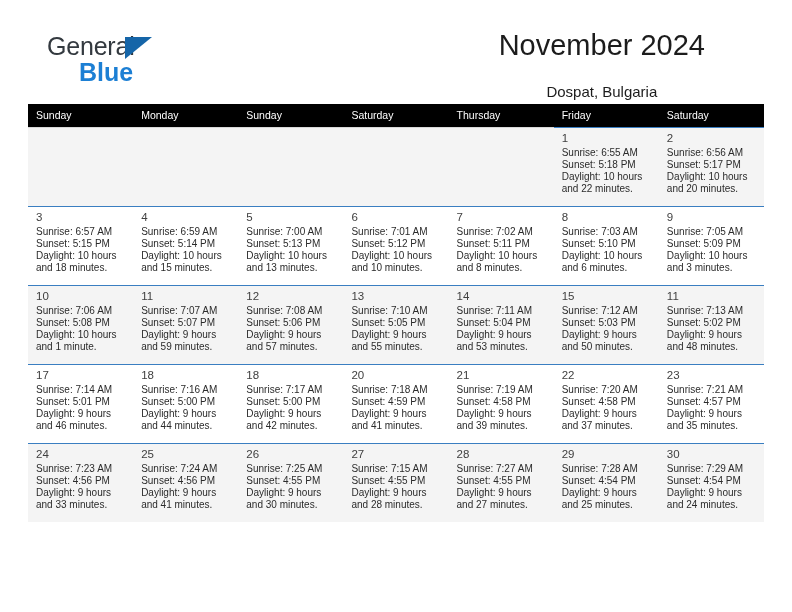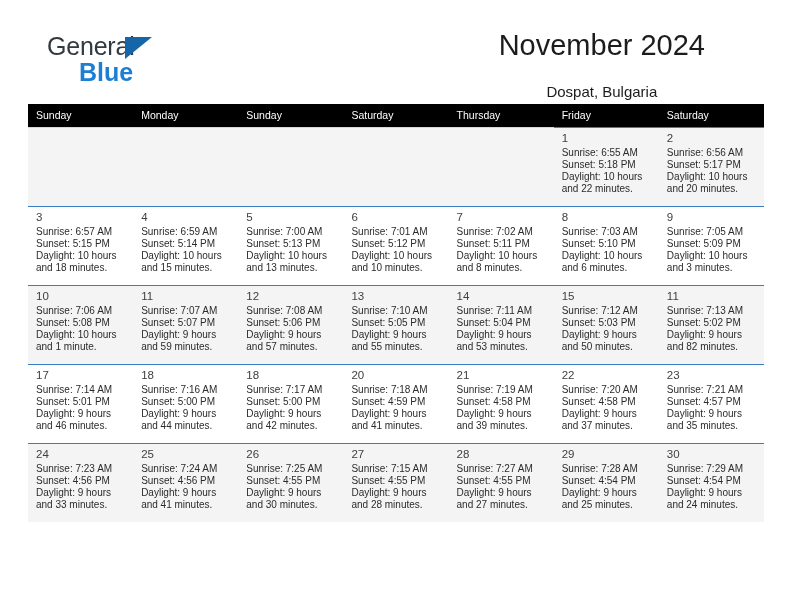--- a/index.html
+++ b/index.html
@@ -359,21 +359,21 @@
               </div>
             </div>
           </td>
           <td>
             <div class="cell-inner">
               <div class="daynum">11</div>
               <div class="info">
                 <div>Sunrise: 7:13 AM</div>
                 <div>Sunset: 5:02 PM</div>
                 <div>Daylight: 9 hours</div>
-                <div>and 82 minutes.</div>
+                <div>and 48 minutes.</div>
               </div>
             </div>
           </td>
         </tr>
         <tr>
           <td>
             <div class="cell-inner">
               <div class="daynum">17</div>
               <div class="info">
                 <div>Sunrise: 7:14 AM</div>

